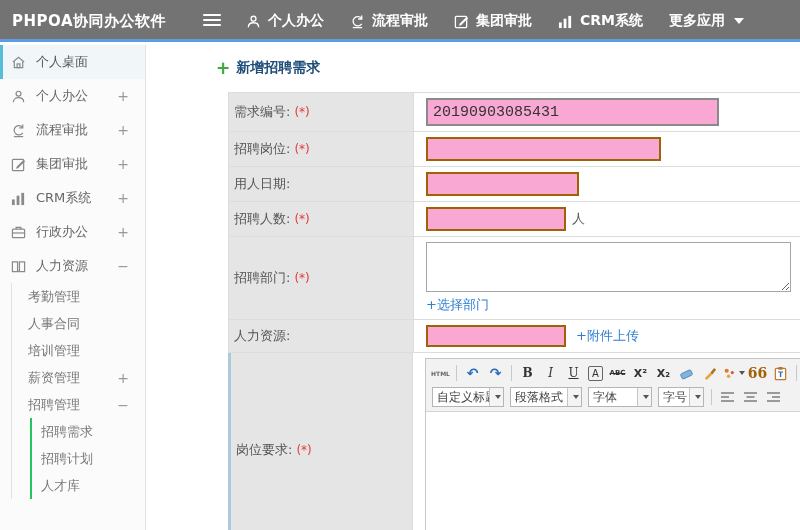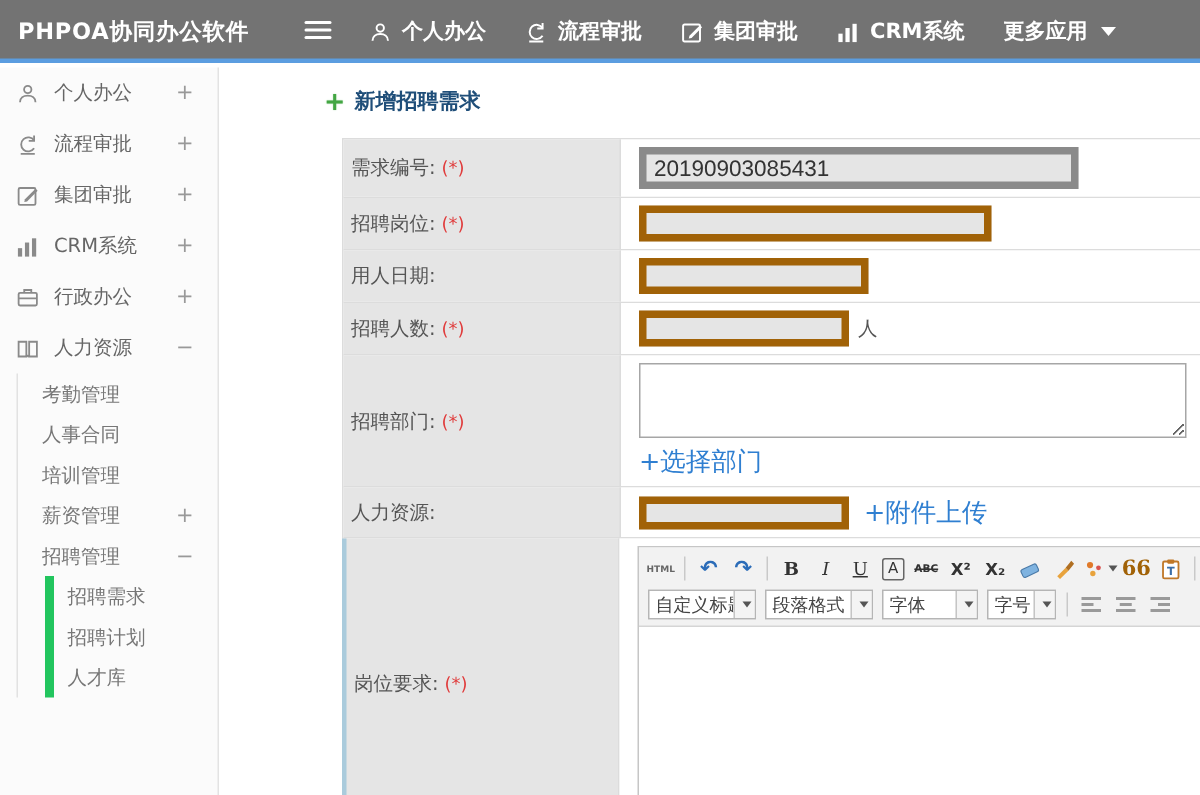--- a/index.html
+++ b/index.html
@@ -23,46 +23,46 @@
   
   .sidebar { position:absolute; left:0; top:45px; width:146px; height:485px;
     background:#fbfbfb; border-right:1px solid #e3e3e3; }
   .side-item { position:relative; display:flex; align-items:center; height:34px;
     padding-left:11px; color:#666; font-size:13px; cursor:pointer; }
   .side-item .icn { width:16px; margin-right:9px; color:#8a8a8a; display:flex; }
   .side-item.active { background:#f1f6f9; border-left:3px solid #55bcd9; padding-left:8px; color:#555; }
   .side-item .expander { position:absolute; right:16px; color:#999; font-size:14px; font-weight:400; }
   .side-sub { position:relative; margin-left:11px; border-left:1px solid #e2e2e2; }
   .side-sub .side-item { height:27px; padding-left:16px; color:#777; }
-  .side-sub2 { position:relative; margin-left:18px; border-left:6px solid #22c55e; }
+  .side-sub2 { position:relative; margin-left:18px; border-left:2px solid #22c55e; }
   .side-sub2 .side-item { height:27px; padding-left:9px; color:#777; }
 
   
   .content { position:absolute; left:150px; top:45px; width:650px; height:485px; background:#fff; }
   .page-title { display:flex; align-items:center; gap:6px; margin:13px 0 0 66px;
     color:#1f4e79; font-size:14px; font-weight:bold; }
   .plus-icon { color:#43a643; font-size:17px; font-weight:bold; text-shadow:0 0 1px #a8d8a8; }
 
   
   .form-table { position:absolute; left:78px; top:47px; width:650px;
     border-top:1px solid #dcdcdc; border-left:1px solid #dcdcdc; border-collapse:collapse; }
   .frow { display:flex; border-bottom:1px solid #dcdcdc; }
   .fcell-label { width:185px; background:#e5e5e5; border-right:1px solid #dcdcdc;
     font-size:13px; color:#555; display:flex; align-items:center; padding-left:5px; flex-shrink:0; }
   .fcell-value { flex:1; background:#fff; padding:5px 0 5px 12px; display:flex; align-items:center; }
   .req { color:#e03c3c; font-size:12px; margin-left:4px; }
-  .txt-input { border:5px solid #a16207; height:24px; font-size:13px; padding:0 5px;
-    font-family:Liberation Sans, sans-serif; color:#333; background:#e5e5e5; }
+  .txt-input { border:2px solid #a16207; height:24px; font-size:13px; padding:0 5px;
+    font-family:Liberation Mono, monospace; color:#333; background:#f9a8d4; }
   .input-demand { width:293px; height:28px; font-size:15px; border-color:#8a8a8a; }
   .input-position { width:235px; }
   .input-date { width:153px; }
   .input-count { width:140px; }
   .input-attach { width:140px; height:22px; }
   .suffix { font-size:13px; color:#555; margin-left:6px; }
-  .blue-link { color:#2f7fd1; font-size:17px; text-decoration:none; cursor:pointer; }
+  .blue-link { color:#2f7fd1; font-size:13px; text-decoration:none; cursor:pointer; }
   .dept-cell { flex-direction:column; align-items:flex-start; }
   .dept-area { width:365px; height:50px; border:1px solid #a6a6a6; resize:both; font-family:inherit; }
   .dept-link { margin-top:4px; }
   .attach-link { margin-left:10px; }
   .row-requirement { border-bottom:none; height:193px; }
   .row-requirement .fcell-label { border-left:3px solid #aacbdc; margin-left:-1px;
     align-items:center; }
   .row-requirement .fcell-value { align-items:flex-start; }
 
   
@@ -140,20 +140,30 @@
       <span>CRM系统</span>
     </div>
     <div class="topnav-item">
       <span>更多应用</span>
       <span class="caret"></span>
     </div>
   </div>
 </div>
 
 <div class="sidebar">
+  <div class="side-item active">
+    <span class="icn">
+      <svg width="15" height="15" viewBox="0 0 16 16" fill="none" stroke="#8a8a8a" stroke-width="1.3">
+        <path d="M2 7.5 L8 2.5 L14 7.5"></path>
+          <path d="M3.5 7 V13.5 H12.5 V7"></path>
+          <rect x="6.5" y="9.5" width="3" height="4"></rect>
+        </svg>
+    </span>
+    <span>个人桌面</span>
+  </div>
   <div class="side-item">
     <span class="icn">
       <svg width="15" height="15" viewBox="0 0 16 16" fill="none" stroke="#8a8a8a" stroke-width="1.3">
         <circle cx="8" cy="5" r="2.6"></circle>
           <path d="M2.5 14c0-3 2.4-4.7 5.5-4.7s5.5 1.7 5.5 4.7"></path>
         </svg>
     </span>
     <span>个人办公</span>
     <span class="expander">+</span>
   </div>

